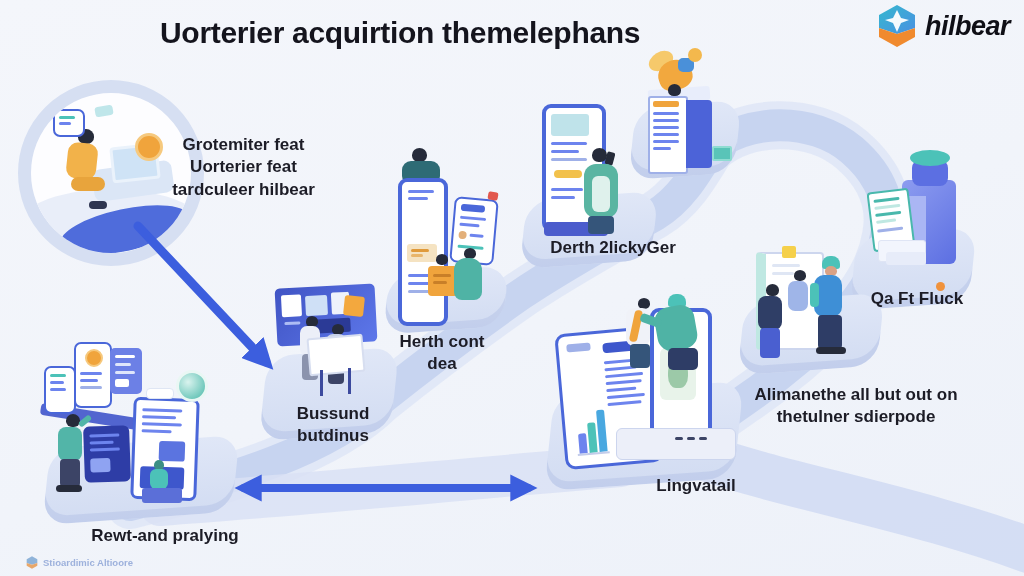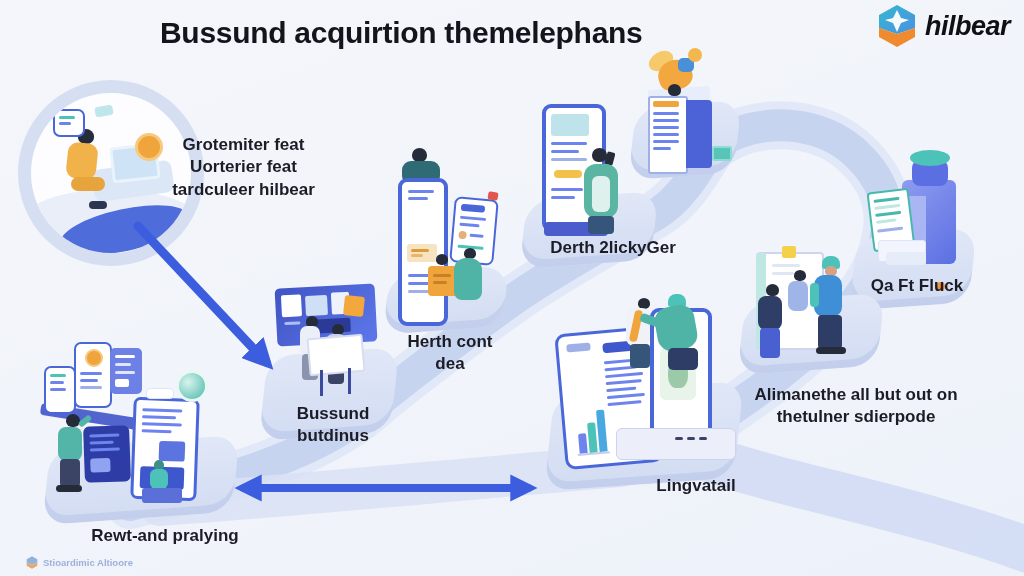--- a/index.html
+++ b/index.html
@@ -305,21 +305,21 @@
       </marker>
     </defs>
     <g>
       <line x1="138" y1="226" x2="266" y2="362" stroke="#3c5ede" stroke-width="9" stroke-linecap="round" marker-end="url(#ah)"></line>
     </g>
     <g>
       <line x1="244" y1="488" x2="528" y2="488" stroke="#3c5ede" stroke-width="8" stroke-linecap="round" marker-start="url(#ah)" marker-end="url(#ah)"></line>
     </g>
   </svg>
 
-  <h1 class="page-title" style="margin:0;">Bussund acquirtion themelephans</h1>
+  <h1 class="page-title" style="margin:0;">Uorterier acquirtion themelephans</h1>
 
   <div class="brand">
     <svg width="42" height="44" viewBox="0 0 40 44">
       <defs>
         <linearGradient id="gTeal" x1="0" y1="0" x2="1" y2="1">
           <stop offset="0" stop-color="#35b8cf"></stop>
             <stop offset="1" stop-color="#4a90e2"></stop>
         </linearGradient>
       </defs>
       <path d="M2,11 L20,1 L38,11 L38,24 L20,30 L2,24 Z" fill="url(#gTeal)"></path>
@@ -331,28 +331,28 @@
 
   <div class="stage-label" style="left:146px;top:134px;width:195px;">
     <div>Grotemiter feat</div>
     <div>Uorterier feat</div>
     <div>tardculeer hilbear</div>
   </div>
   <div class="stage-label" style="left:272px;top:403px;width:122px;">
     <div>Bussund</div>
     <div>butdinus</div>
   </div>
-  <div class="stage-label" style="left:390px;top:331px;width:120px;">
+  <div class="stage-label" style="left:382px;top:331px;width:120px;">
     <div>Herth cont</div>
     <div>dea</div>
   </div>
   <div class="stage-label" style="left:535px;top:237px;width:156px;">
     <div>Derth 2lickyGer</div>
   </div>
-  <div class="stage-label" style="left:856px;top:275px;width:122px;">
+  <div class="stage-label" style="left:856px;top:288px;width:122px;">
     <div>Qa Ft Fluck</div>
   </div>
   <div class="stage-label" style="left:738px;top:384px;width:236px;">
     <div>Alimanethe all but out on</div>
     <div>thetulner sdierpode</div>
   </div>
   <div class="stage-label" style="left:630px;top:475px;width:132px;">
     <div>Lingvatail</div>
   </div>
   <div class="stage-label" style="left:60px;top:525px;width:210px;">

